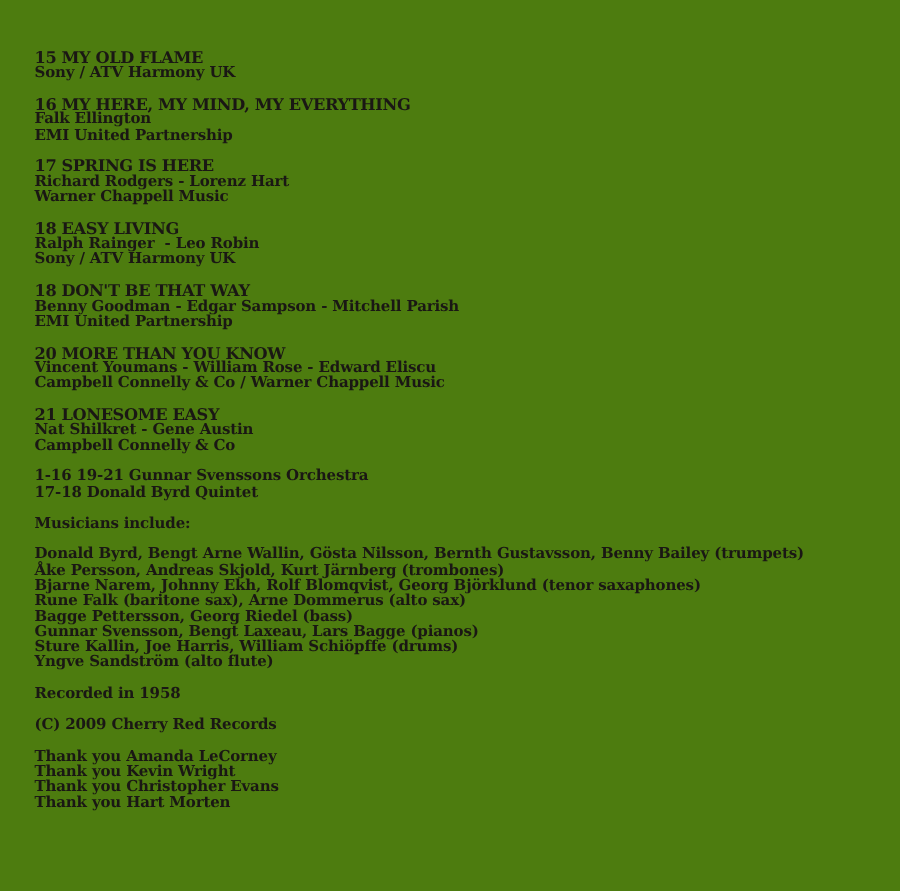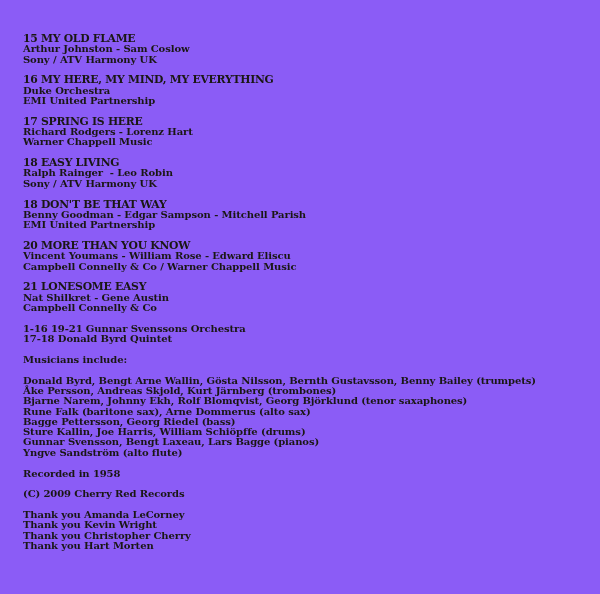--- a/index.html
+++ b/index.html
@@ -4,21 +4,21 @@
 <style>
   html, body {
     margin: 0;
     padding: 0;
     background: #ffffff;
   }
   .page {
     position: relative;
     width: 600px;
     height: 594px;
-    background: #8b5cf6;
+    background: #4d7c0f;
     overflow: hidden;
     font-family: "DejaVu Serif", "Liberation Serif", serif;
     font-weight: bold;
     color: #1a1714;
     -webkit-font-smoothing: antialiased;
   }
   .content {
     position: absolute;
     top: 34px;
     left: 23px;
@@ -43,26 +43,25 @@
 </style>
 </head>
 <body>
 
 <div class="page">
   <div class="content">
 
     <section>
       <div class="block">
         <div class="line title-line"><span class="track-num">15</span><span>MY OLD FLAME</span></div>
-        <div class="line">Arthur Johnston - Sam Coslow</div>
         <div class="line">Sony / ATV Harmony UK</div>
       </div>
       <div class="block">
         <div class="line title-line"><span class="track-num">16</span><span>MY HERE, MY MIND, MY EVERYTHING</span></div>
-        <div class="line">Duke Orchestra</div>
+        <div class="line">Falk Ellington</div>
         <div class="line">EMI United Partnership</div>
       </div>
       <div class="block">
         <div class="line title-line"><span class="track-num">17</span><span>SPRING IS HERE</span></div>
         <div class="line">Richard Rodgers - Lorenz Hart</div>
         <div class="line">Warner Chappell Music</div>
       </div>
       <div class="block">
         <div class="line title-line"><span class="track-num">18</span><span>EASY LIVING</span></div>
         <div class="line">Ralph Rainger  - Leo Robin</div>
@@ -91,30 +90,30 @@
     </section>
 
     <div class="line block">Musicians include:</div>
 
     <section class="block">
       <div class="line">Donald Byrd, Bengt Arne Wallin, Gösta Nilsson, Bernth Gustavsson, Benny Bailey (trumpets)</div>
       <div class="line">Åke Persson, Andreas Skjold, Kurt Järnberg (trombones)</div>
       <div class="line">Bjarne Narem, Johnny Ekh, Rolf Blomqvist, Georg Björklund (tenor saxaphones)</div>
       <div class="line">Rune Falk (baritone sax), Arne Dommerus (alto sax)</div>
       <div class="line">Bagge Pettersson, Georg Riedel (bass)</div>
+      <div class="line">Gunnar Svensson, Bengt Laxeau, Lars Bagge (pianos)</div>
       <div class="line">Sture Kallin, Joe Harris, William Schiöpffe (drums)</div>
-      <div class="line">Gunnar Svensson, Bengt Laxeau, Lars Bagge (pianos)</div>
       <div class="line">Yngve Sandström (alto flute)</div>
     </section>
 
     <div class="line block">Recorded in 1958</div>
 
     <div class="line block">(C) 2009 Cherry Red Records</div>
 
     <section>
       <div class="line">Thank you Amanda LeCorney</div>
       <div class="line">Thank you Kevin Wright</div>
-      <div class="line">Thank you Christopher Cherry</div>
+      <div class="line">Thank you Christopher Evans</div>
       <div class="line">Thank you Hart Morten</div>
     </section>
 
   </div>
 </div>
 
 </body></html>

